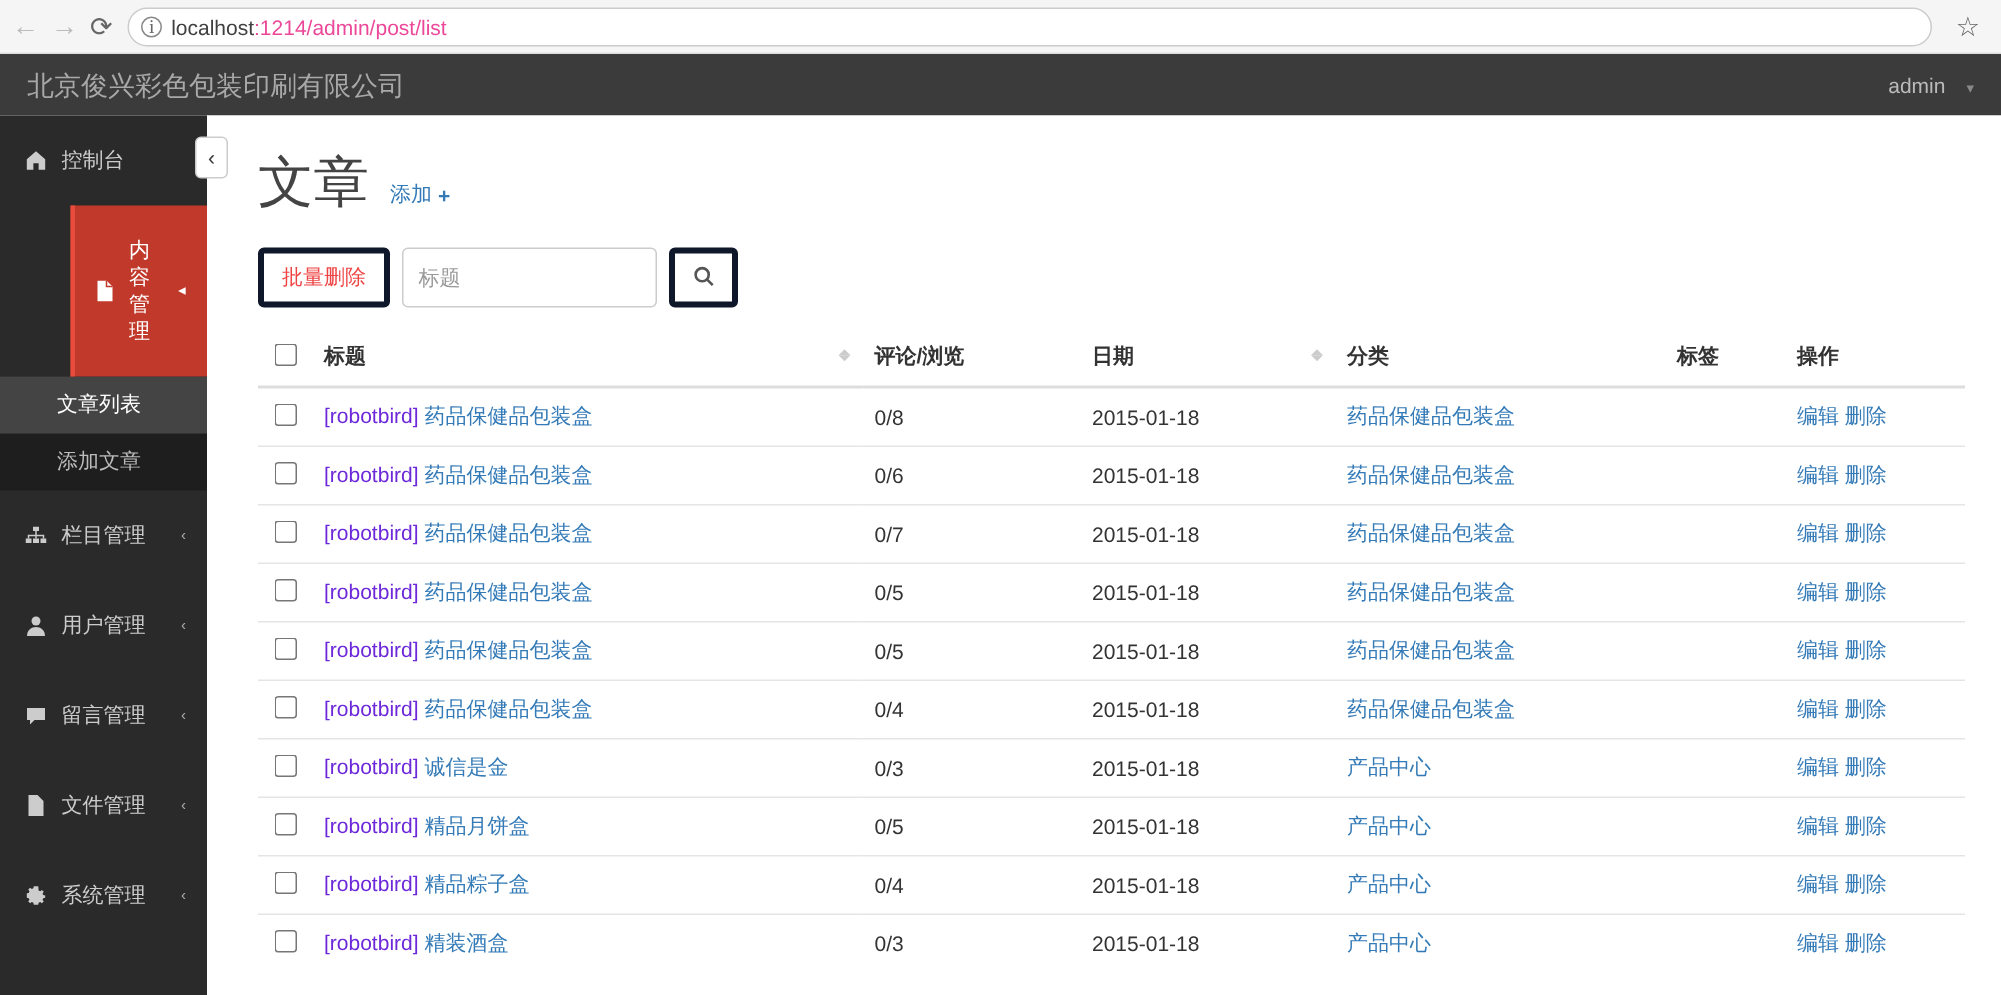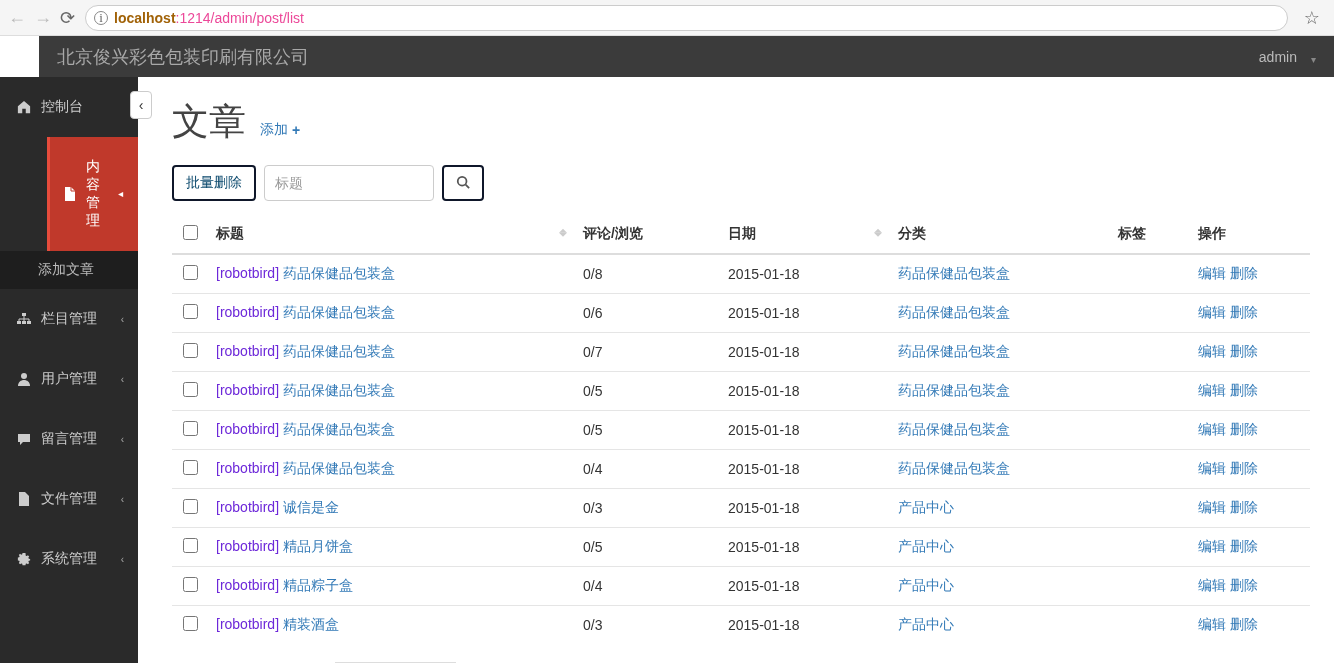--- a/index.html
+++ b/index.html
@@ -5,26 +5,26 @@
 * { margin: 0; padding: 0; box-sizing: border-box; }
 body { font-family: "Helvetica Neue", Helvetica, Arial, "Microsoft YaHei", sans-serif; font-size: 14px; color: #333; background: #fff; }
 
 
 .browser-bar { height: 36px; background: #f5f5f5; border-bottom: 1px solid #ddd; display: flex; align-items: center; padding: 0 8px; gap: 10px; }
 .browser-nav { display: flex; gap: 8px; align-items: center; }
 .browser-nav span { color: #666; font-size: 18px; cursor: pointer; }
 .browser-nav .disabled { color: #bbb; }
 .browser-url { flex: 1; display: flex; align-items: center; background: #fff; border: 1px solid #ccc; border-radius: 14px; height: 26px; padding: 0 8px; font-size: 14px; }
 .browser-url .info-icon { color: #666; margin-right: 6px; font-size: 13px; border: 1px solid #888; border-radius: 50%; width: 14px; height: 14px; display: inline-flex; align-items: center; justify-content: center; font-family: serif; }
-.browser-url .host { color: #a16207; font-weight: bold; }
+.browser-url .host { color: #404040; }
 .browser-url .path { color: #ec4899; }
 .browser-star { color: #666; font-size: 18px; padding: 0 6px; }
 
 
-.topbar { height: 41px; background: #3b3b3b; display: flex; align-items: center; justify-content: space-between; padding: 0 18px; color: #bbb; margin-left: 39px; }
+.topbar { height: 41px; background: #3b3b3b; display: flex; align-items: center; justify-content: space-between; padding: 0 18px; color: #bbb; }
 .brand { font-size: 18px; color: #a8a8a8; }
 .user-menu { font-size: 14px; display: flex; align-items: flex-end; gap: 14px; cursor: pointer; }
 
 
 .layout { display: flex; min-height: calc(663px - 36px - 41px); position: relative; }
 .sidebar { width: 138px; background: #2a2a2a; color: #ccc; position: relative; }
 .sidebar-toggle { position: absolute; right: -14px; top: 14px; width: 22px; height: 28px; background: #fff; border: 1px solid #ccc; border-radius: 4px; display: flex; align-items: center; justify-content: center; color: #333; font-size: 14px; cursor: pointer; z-index: 5; }
 .sidebar-item { display: flex; align-items: center; gap: 10px; padding: 21px 14px; color: #ccc; cursor: pointer; position: relative; border-left: 3px solid transparent; }
 .sidebar-item.active { background: #c0392b; color: #fff; border-left-color: #e74c3c; margin-left: 47px; }
 .sidebar-item .chev { margin-left: auto; font-size: 10px; color: #aaa; }
@@ -33,21 +33,21 @@
 .sidebar-sub-item { padding: 10px 14px 10px 38px; color: #bbb; cursor: pointer; }
 .sidebar-sub-item.active { background: #444; color: #fff; }
 .sidebar-icon { width: 14px; display: inline-flex; justify-content: center; font-size: 13px; }
 
 
 .main { flex: 1; padding: 20px 24px 30px 34px; background: #fff; position: relative; }
 .page-header { display: flex; align-items: baseline; gap: 14px; margin-bottom: 18px; }
 .page-title { font-size: 37px; font-weight: 400; color: #444; }
 .add-link { color: #337ab7; font-size: 14px; cursor: pointer; display: inline-flex; align-items: center; gap: 4px; }
 .toolbar { display: flex; gap: 8px; margin-bottom: 14px; }
-.btn { display: inline-flex; align-items: center; justify-content: center; padding: 7px 12px; background: #fff; border: 2px solid #0f172a; border-radius: 4px; font-size: 14px; cursor: pointer; color: #0c4a6e; }
+.btn { display: inline-flex; align-items: center; justify-content: center; padding: 7px 12px; background: #fff; border: 4px solid #0f172a; border-radius: 4px; font-size: 14px; cursor: pointer; color: #ef4444; }
 .input-search { width: 170px; padding: 7px 10px; border: 1px solid #ccc; border-radius: 4px; font-size: 14px; color: #555; }
 .input-search::placeholder { color: #999; }
 
 
 table { width: 100%; border-collapse: collapse; }
 th, td { text-align: left; padding: 10px 8px; border-top: 1px solid #e5e5e5; vertical-align: middle; }
 thead th { border-top: none; border-bottom: 2px solid #ddd; font-weight: 700; color: #333; position: relative; }
 th.sortable::after { content: ""; position: absolute; right: 8px; top: 50%; width: 0; height: 0; border-left: 4px solid transparent; border-right: 4px solid transparent; border-top: 4px solid #ccc; transform: translateY(-30%); }
 th.sortable::before { content: ""; position: absolute; right: 8px; top: 50%; width: 0; height: 0; border-left: 4px solid transparent; border-right: 4px solid transparent; border-bottom: 4px solid #ccc; transform: translateY(-130%); }
 .col-check { width: 36px; text-align: center; }
@@ -116,20 +116,21 @@
           <span class="sidebar-icon">
             <svg width="12" height="14" viewBox="0 0 12 14" fill="#fff">
               <path d="M1 0h6l4 4v10H1z"></path>
               <path d="M7 0v4h4" fill="none" stroke="#c0392b"></path>
             </svg>
           </span>
     <span>内容管理</span>
     <span class="chev">▾</span>
         </div>
         <div class="sidebar-sub">
+          <div class="sidebar-sub-item active">文章列表</div>
           <div class="sidebar-sub-item">添加文章</div>
         </div>
         <div class="sidebar-item">
           <span class="sidebar-icon">
             <svg width="14" height="12" viewBox="0 0 14 12" fill="#ccc">
               <rect x="5" y="0" width="4" height="3"></rect>
               <rect x="0" y="8" width="4" height="3"></rect>
               <rect x="5" y="8" width="4" height="3"></rect>
               <rect x="10" y="8" width="4" height="3"></rect>
               <path d="M7 3v3M2 8V6h10v2M7 6v2" stroke="#ccc" fill="none"></path>

